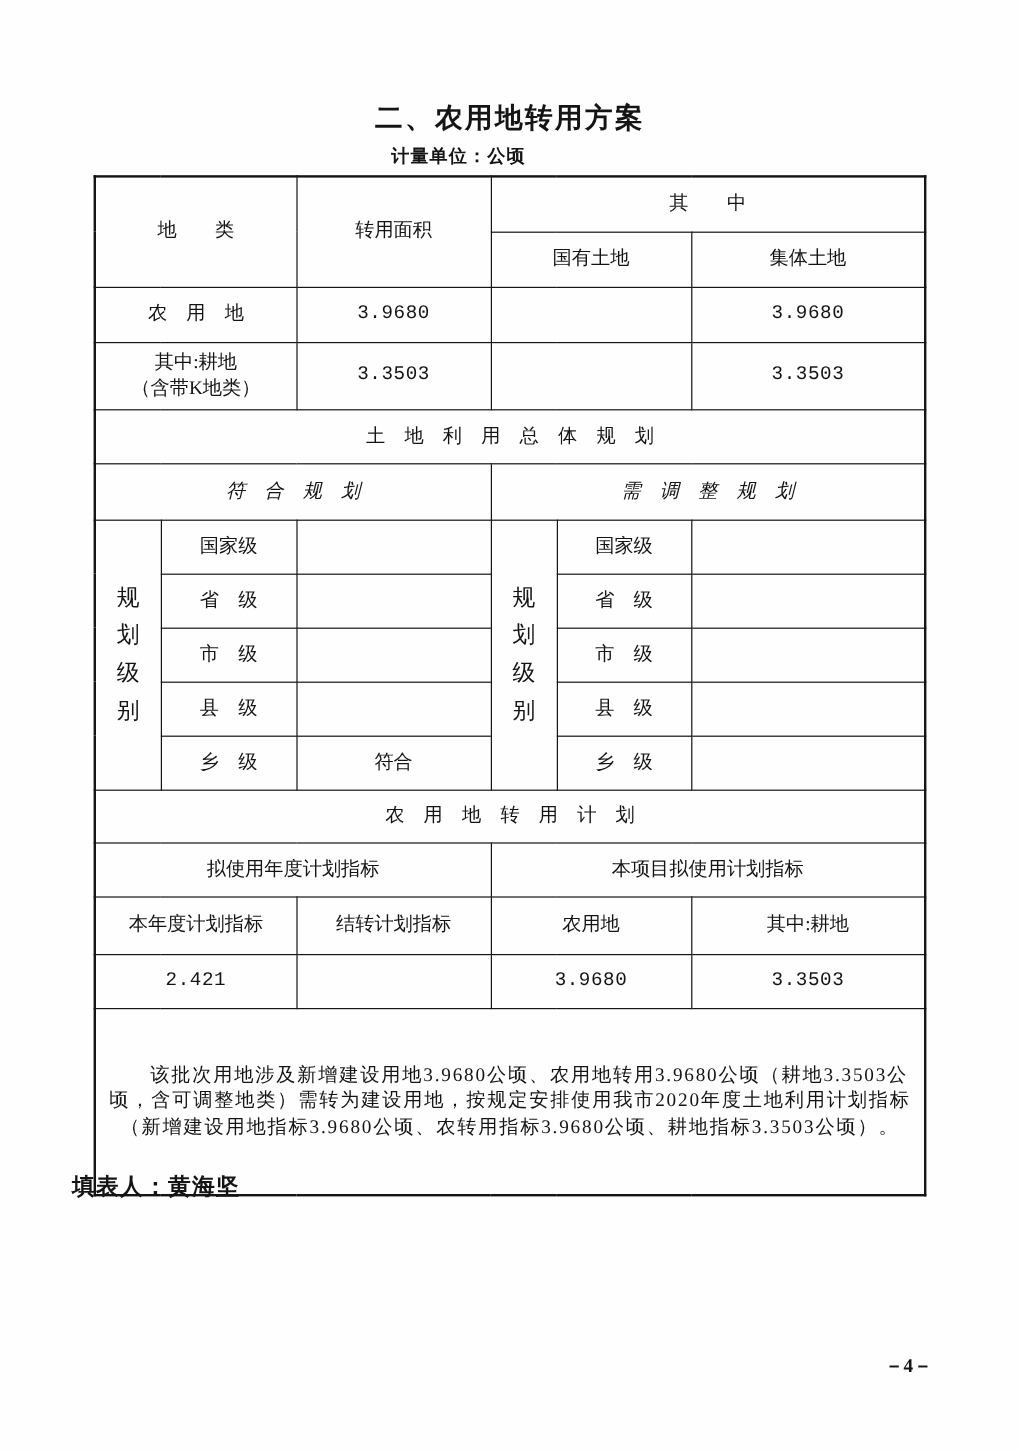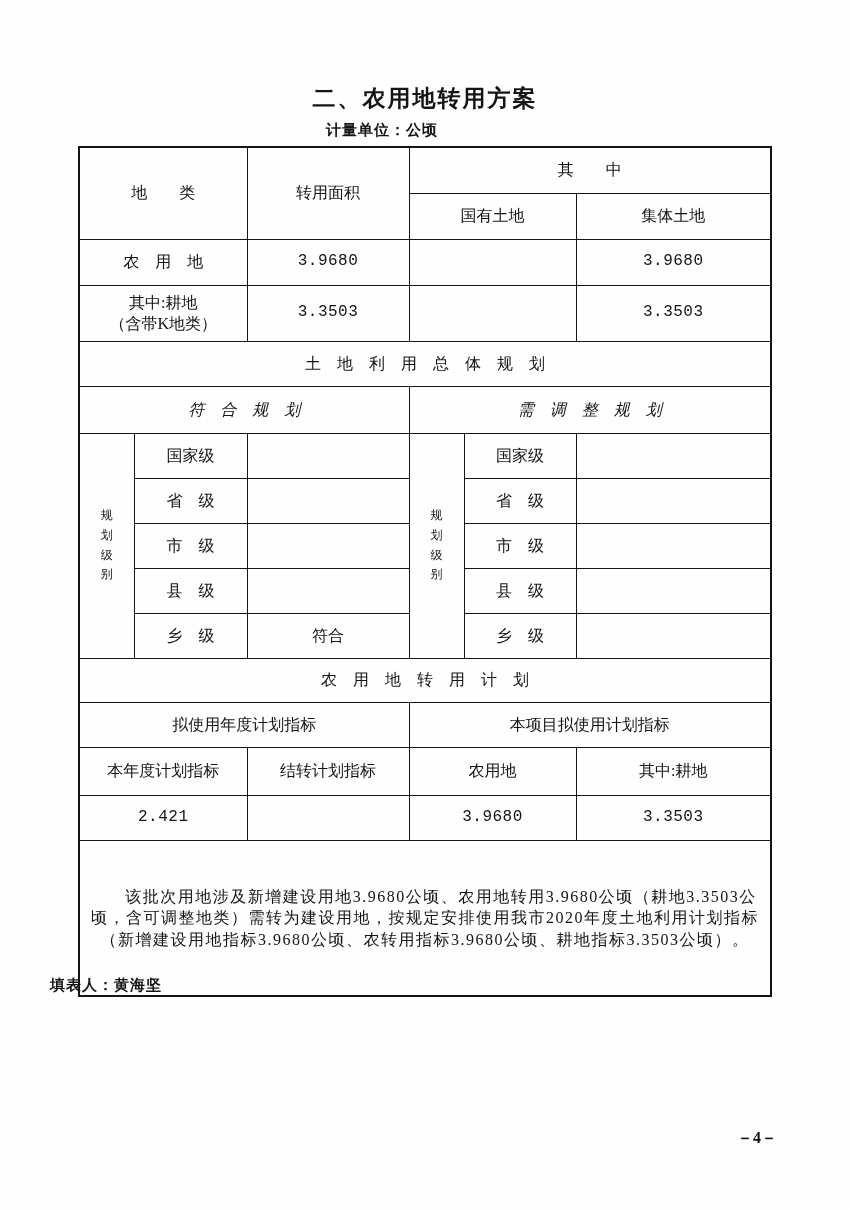--- a/index.html
+++ b/index.html
@@ -48,35 +48,35 @@
   tr.h134 { height: 156px; }
   td.pre { white-space: pre-line; }
   td.num {
     font-family: Liberation Mono, monospace;
     font-size: 16.5px; font-weight: 400; letter-spacing: 0.5px;
   }
   .vtext {
     width: 19px; margin: 0 auto;
     word-break: break-all;
     line-height: 1.65;
-    font-size: 12px;
+    font-size: 19px;
     text-align: center;
   }
   td.note-cell {
     text-align: left;
     vertical-align: top;
     padding: 7px 10px 4px 10px;
     font-size: 17px;
     letter-spacing: 1.5px;
     line-height: 29px;
     text-indent: 2em;
   }
   .filler {
-    position: absolute; top: 976px; left: 50px;
-    font-size: 15px; font-weight: 600; letter-spacing: 1px;
+    position: absolute; top: 976px; left: 60px;
+    font-size: 19px; font-weight: 600; letter-spacing: 1px;
   }
   .pagenum {
     position: absolute; top: 1128px; left: 0; width: 100%;
     text-align: right; padding-right: 73px;
     font-size: 16px; font-weight: 600;
   }
 </style>
 </head>
 <body>
 

